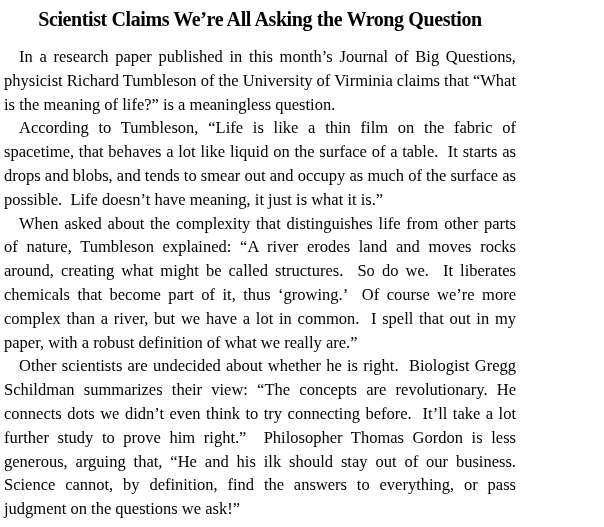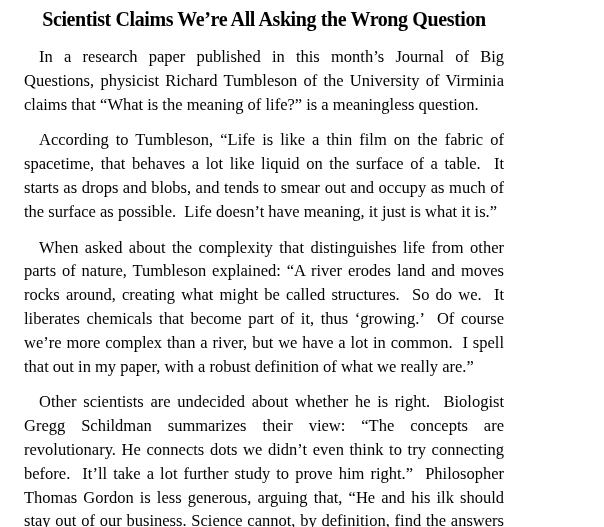--- a/index.html
+++ b/index.html
@@ -9,39 +9,39 @@
   }
   body {
     width: 604px;
     height: 527px;
     overflow: hidden;
   }
   .page {
     box-sizing: border-box;
     width: 520px;
     height: 527px;
-    padding: 6px 4px 0 12px;
+    padding: 6px 4px 0 4px;
     background: #ffffff;
     color: #000000;
     font-family: "Liberation Serif", "DejaVu Serif", serif;
   }
   .title {
     margin: 0;
     font-size: 20px;
     line-height: 26px;
     font-weight: bold;
     text-align: center;
     letter-spacing: -0.4px;
     color: #000000;
   }
   .body {
     margin-top: 13px;
   }
   .body p {
-    margin: 12px;
+    margin: 0;
     font-size: 16.5px;
     line-height: 23.8px;
     text-align: justify;
     text-justify: inter-word;
     text-indent: 15px;
     white-space: pre-wrap;
     color: #000000;
   }
 </style>
 </head>

